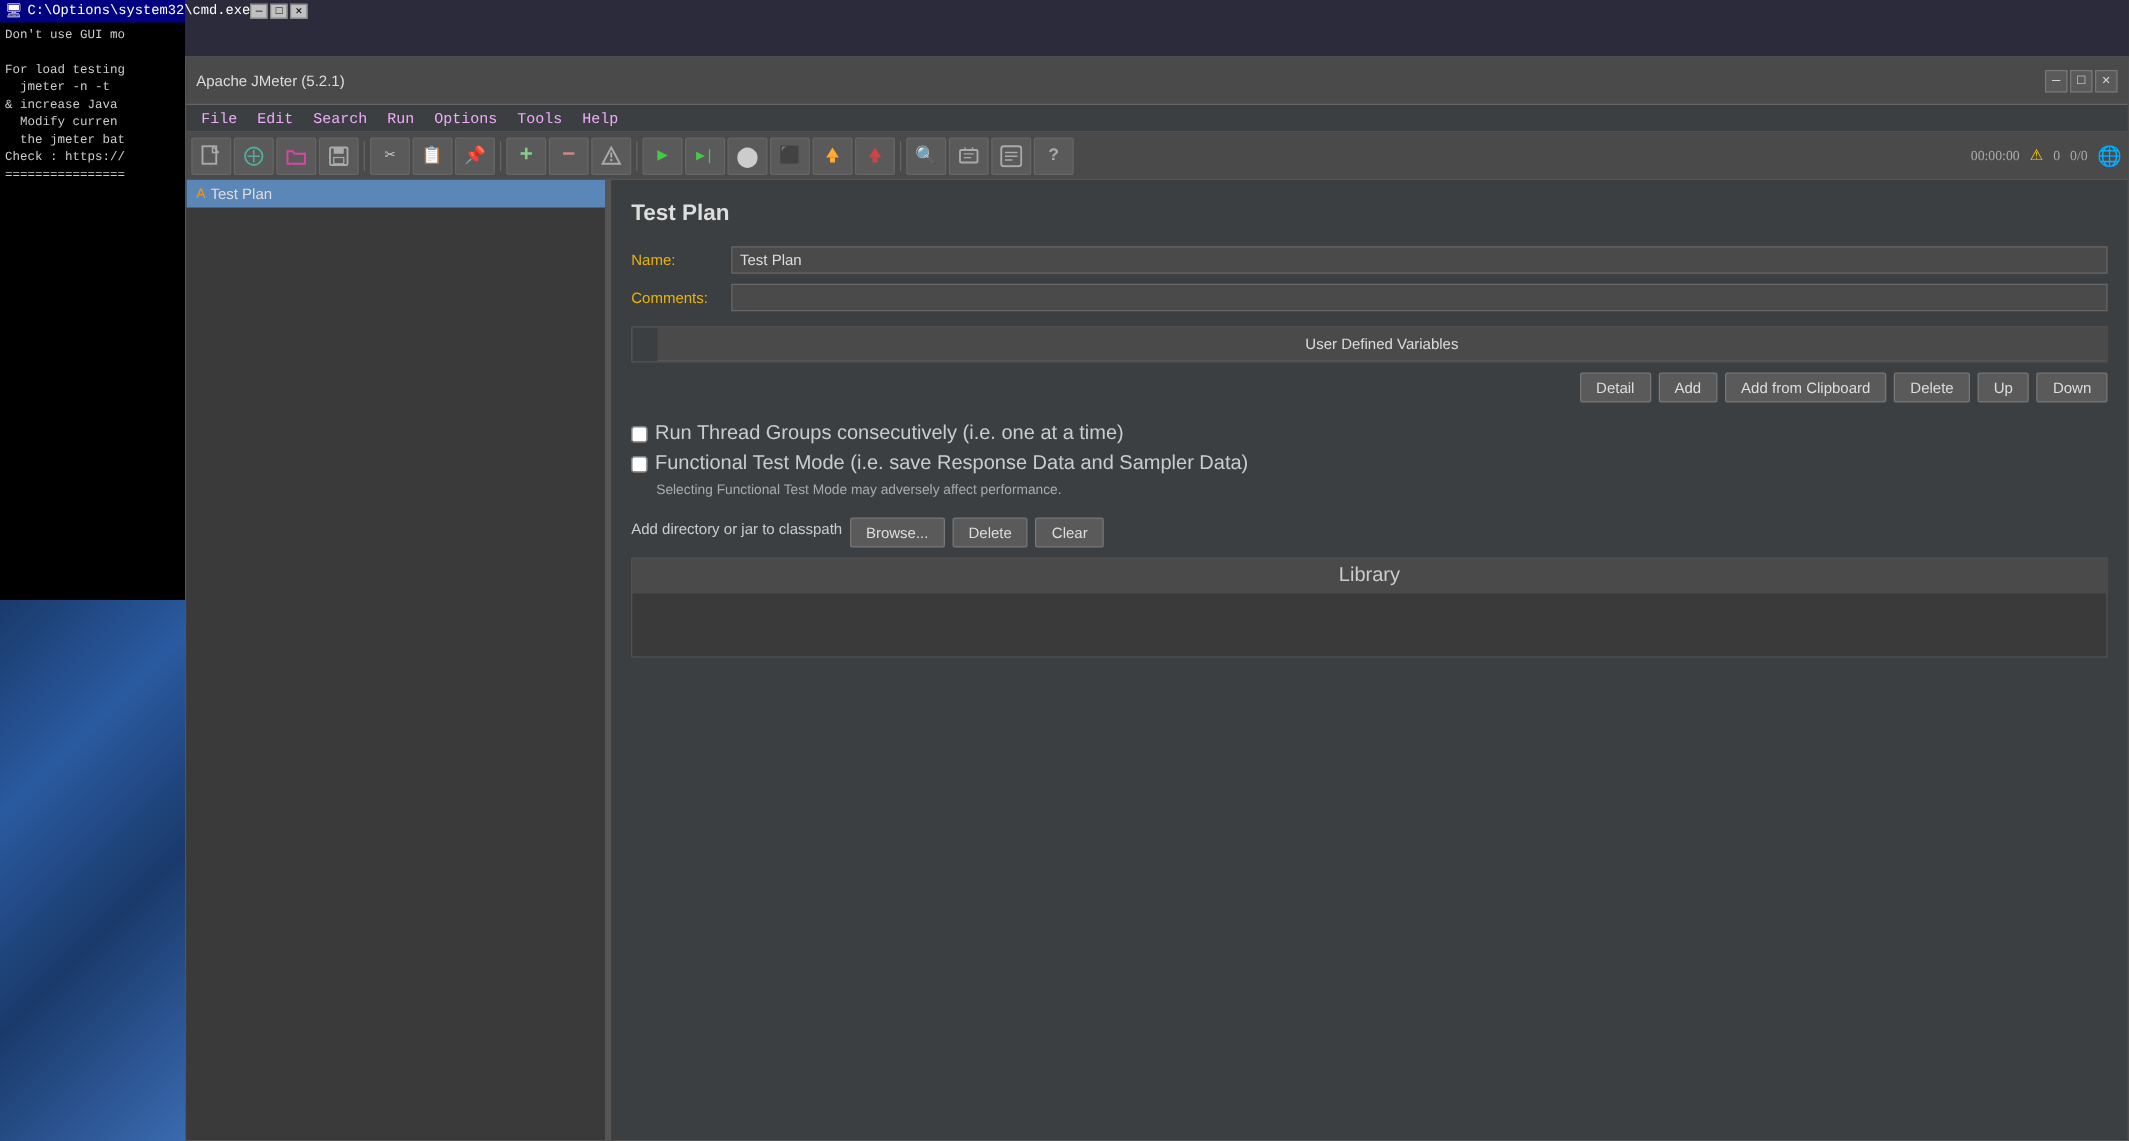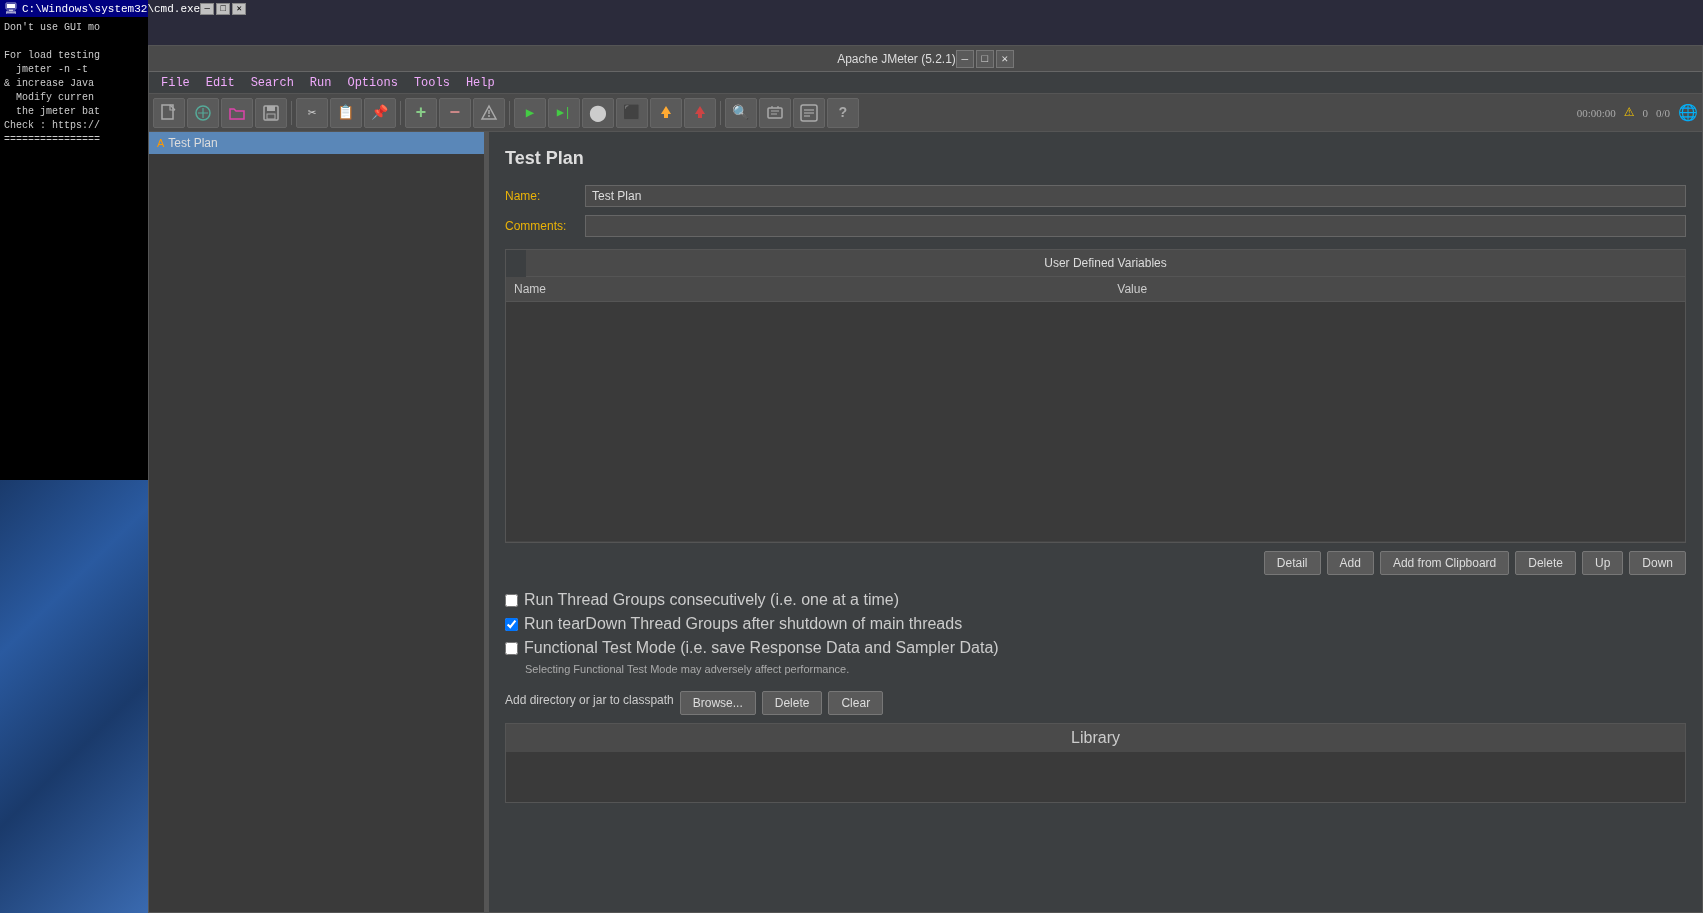--- a/index.html
+++ b/index.html
@@ -51,22 +51,22 @@
       display: flex;
       flex-direction: column;
       z-index: 20;
     }
     .jmeter-titlebar {
       background: #4a4a4a;
       color: #ddd;
       padding: 3px 8px;
       display: flex;
       align-items: center;
-      justify-content: center;
-      height: 26px;
+      justify-content: space-between;
+      height: 38px;
       border-bottom: 1px solid #666;
     }
     .jmeter-titlebar-title { font-size: 12px; font-family: Arial, sans-serif; }
     .jmeter-titlebar-btns { display: flex; gap: 2px; }
     .jmeter-titlebar-btn {
       width: 18px; height: 18px;
       background: #5a5a5a;
       border: 1px solid #777;
       color: #ddd;
       font-size: 11px;
@@ -316,21 +316,21 @@
     
     .warning-icon { color: #ffcc00; font-size: 12px; }
   </style>
 </head>
 <body>
 
 <div class="cmd-window">
   <div class="cmd-titlebar">
     <div class="cmd-titlebar-left">
       <span>🖥</span>
-      <span>C:\Windows\system32\cmd.exe</span>
+      <span>C:\Options\system32\cmd.exe</span>
     </div>
     <div class="cmd-titlebar-btns">
       <div class="cmd-titlebar-btn">—</div>
       <div class="cmd-titlebar-btn">□</div>
       <div class="cmd-titlebar-btn">✕</div>
     </div>
   </div>
   <div class="cmd-content">
     <div>Don't use GUI mo</div>
     <div>&nbsp;</div>
@@ -473,52 +473,35 @@
         <input class="form-input" type="text" value="Test Plan" style="">
       </div>
 
       <div class="form-row">
         <span class="form-label">Comments:</span>
         <input class="form-input" type="text" style="">
       </div>
 
       <div class="udv-section">
         <div class="udv-header">User Defined Variables</div>
-        <table class="udv-table">
-          <thead>
-            <tr>
-              <th>Name</th>
-              <th>Value</th>
-            </tr>
-          </thead>
-          <tbody>
-            <tr>
-              <td colspan="2" class="udv-body" style="height:240px;"></td>
-            </tr>
-          </tbody>
-        </table>
       </div>
 
       <div class="udv-buttons">
         <button class="btn">Detail</button>
         <button class="btn">Add</button>
         <button class="btn">Add from Clipboard</button>
         <button class="btn">Delete</button>
         <button class="btn">Up</button>
         <button class="btn">Down</button>
       </div>
 
       <div class="checkbox-section">
         <div class="checkbox-row">
           <input type="checkbox" id="cb1" style="">
           <label for="cb1" class="checkbox-label">Run Thread Groups consecutively (i.e. one at a time)</label>
-        </div>
-        <div class="checkbox-row">
-          <input type="checkbox" id="cb2" checked="" style="">
-          <label for="cb2" class="checkbox-label">Run tearDown Thread Groups after shutdown of main threads</label>
         </div>
         <div class="checkbox-row">
           <input type="checkbox" id="cb3" style="">
           <label for="cb3" class="checkbox-label">Functional Test Mode (i.e. save Response Data and Sampler Data)</label>
         </div>
         <div class="note-text">Selecting Functional Test Mode may adversely affect performance.</div>
       </div>
 
       <div class="classpath-section">
         <div class="classpath-buttons">

